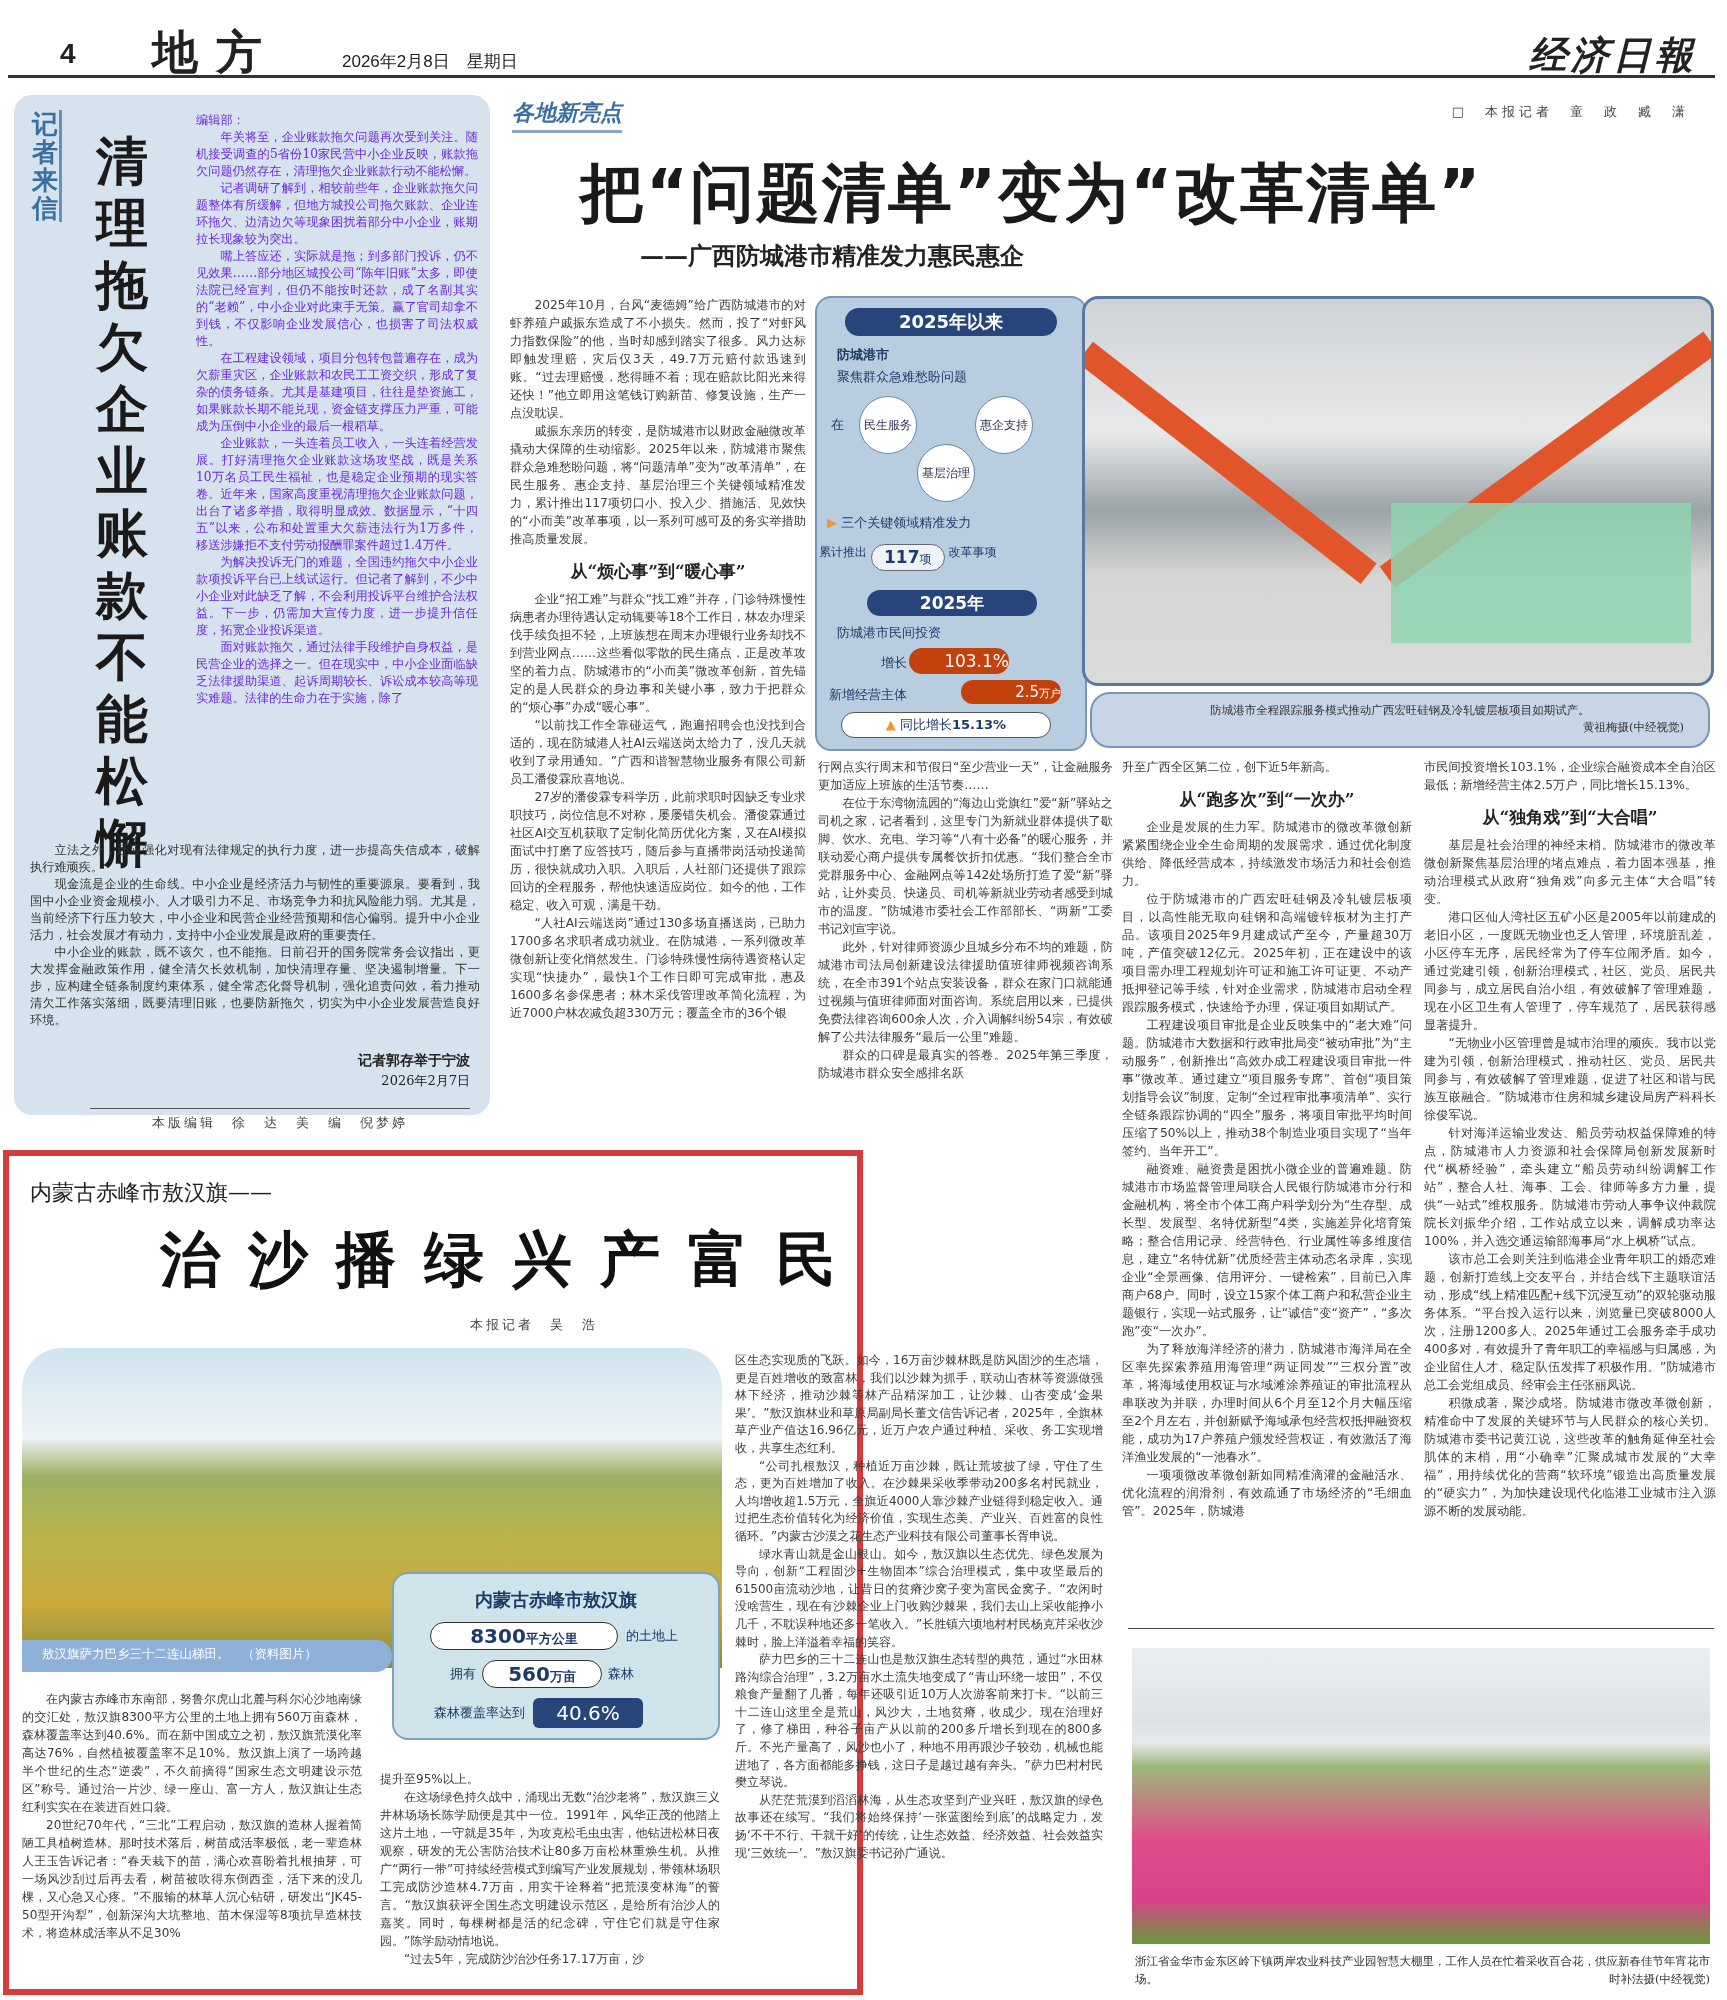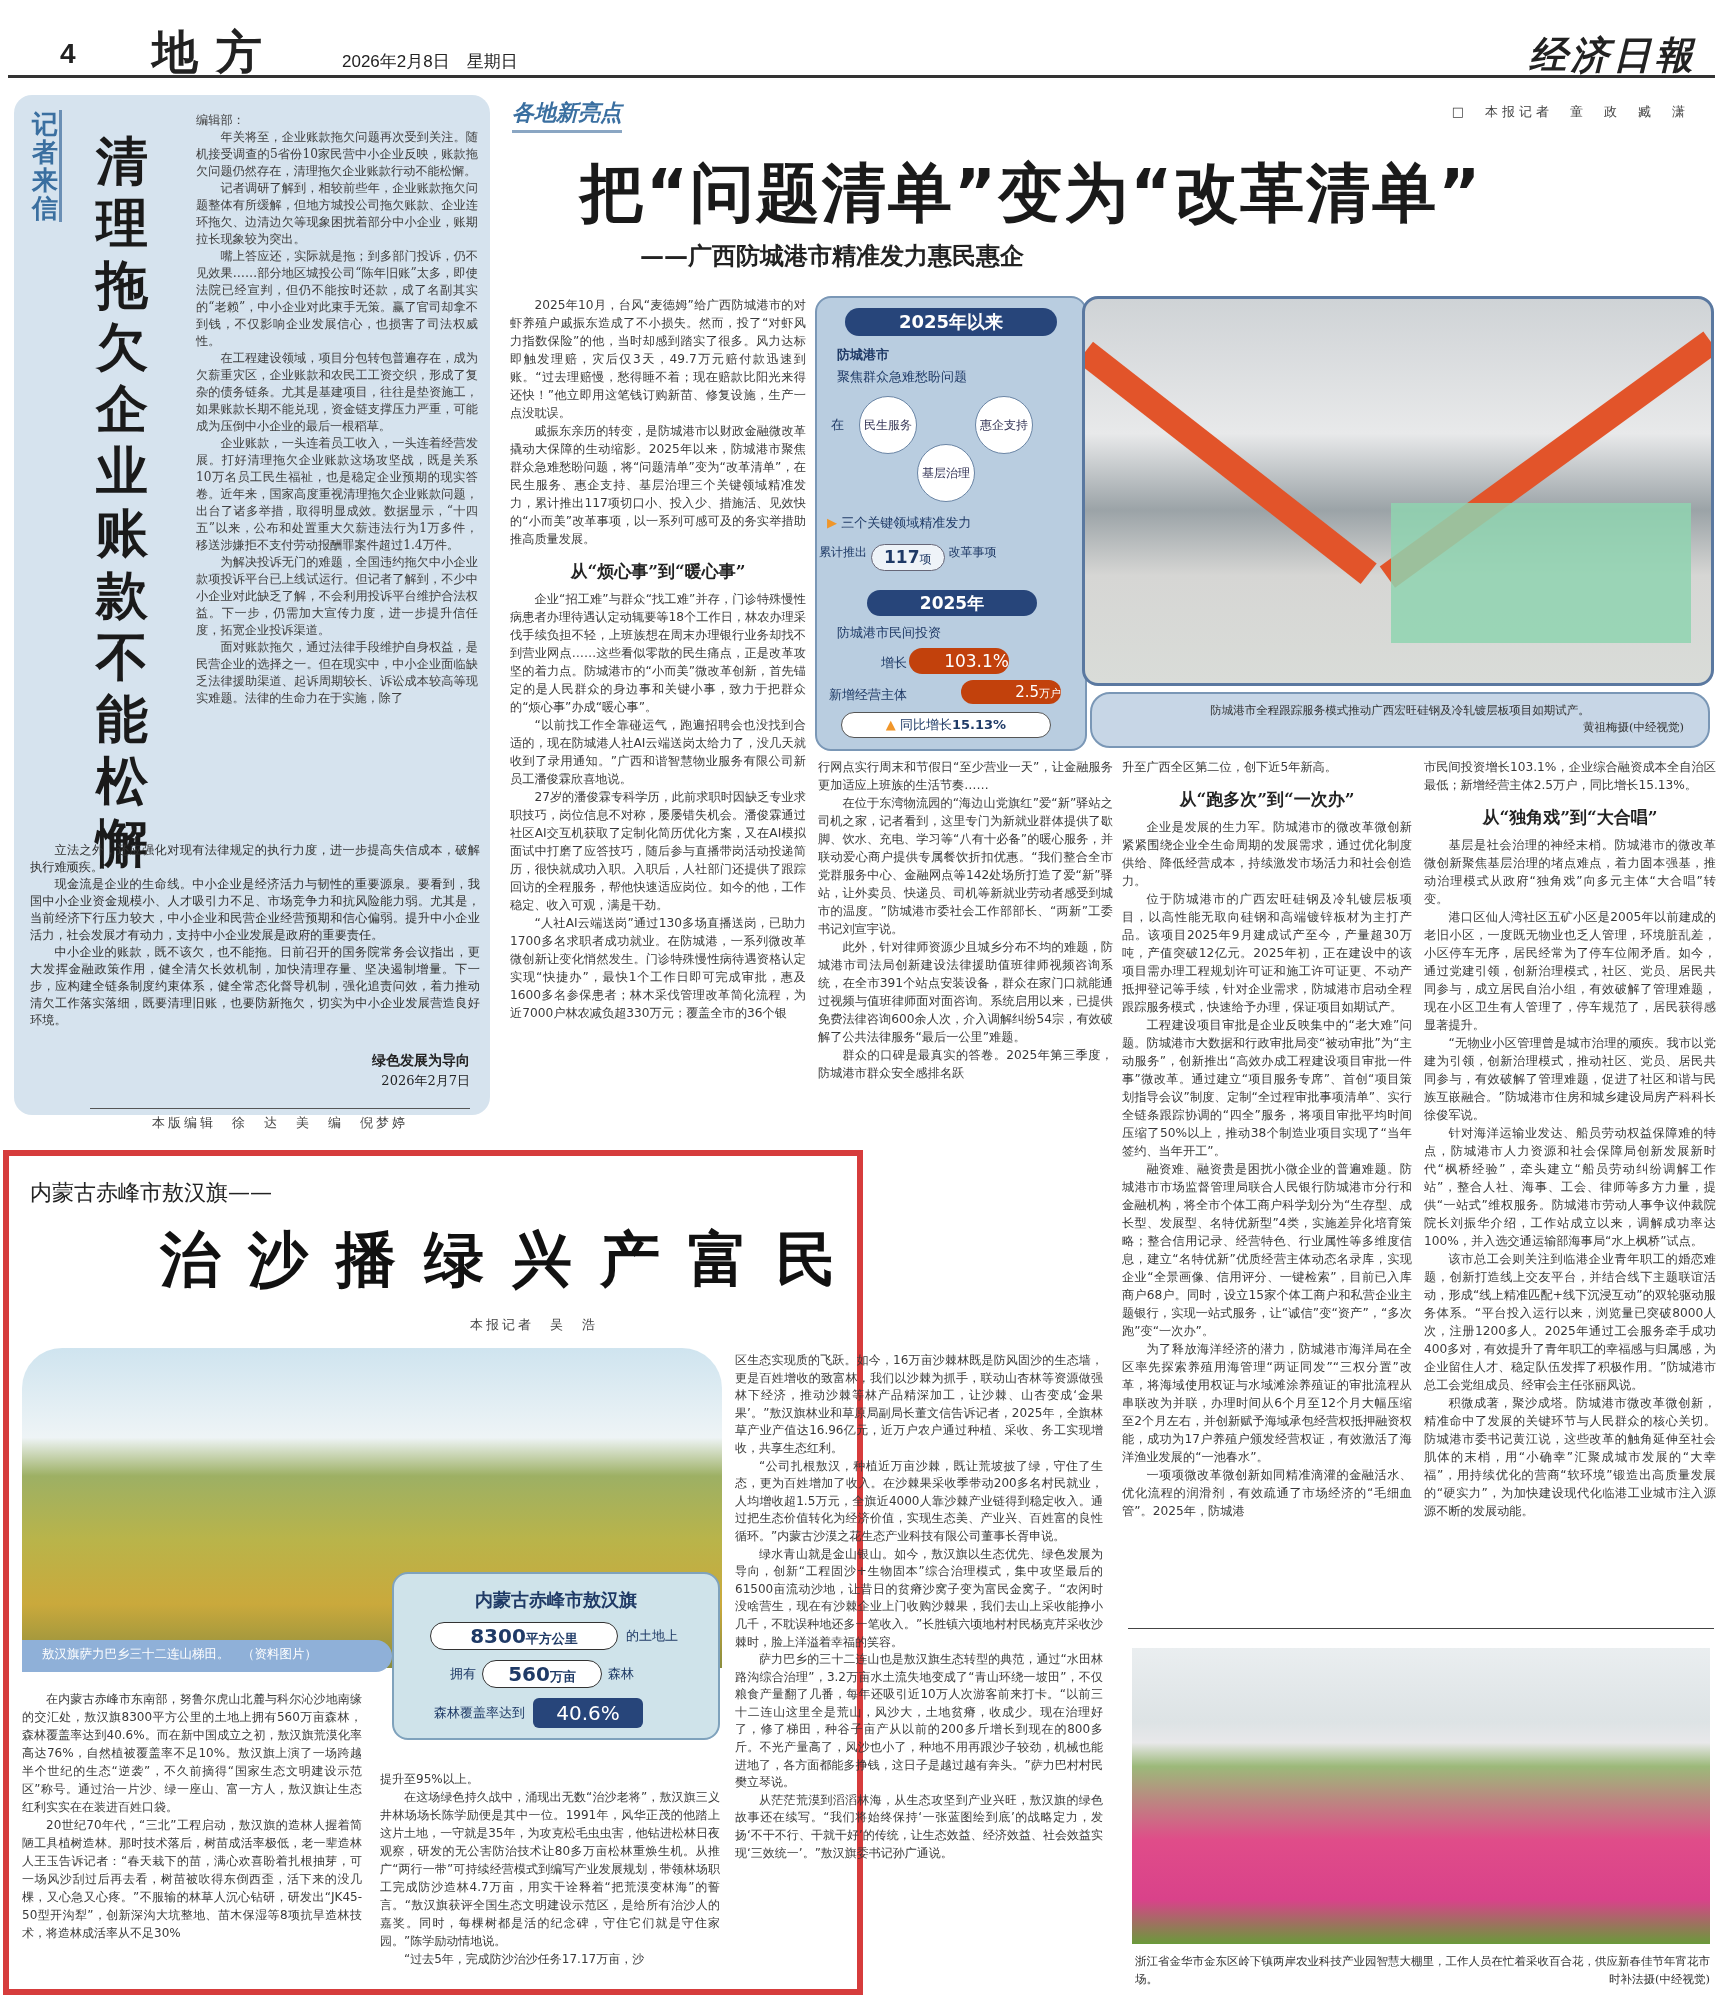--- a/index.html
+++ b/index.html
@@ -8,21 +8,21 @@
   .masthead-num { left: 60px; top: 38px; font-family: "Liberation Sans", sans-serif; font-weight: bold; font-size: 28px; }
   .masthead-sec { left: 152px; top: 22px; font-family: "DejaVu Serif", serif; font-weight: bold; font-size: 46px; letter-spacing: 18px; }
   .masthead-date { left: 342px; top: 50px; font-family: "Liberation Sans", sans-serif; font-size: 17px; }
   .masthead-logo { right: 30px; top: 30px; font-family: "DejaVu Serif", serif; font-weight: bold; font-style: italic; font-size: 38px; letter-spacing: 4px; }
   .masthead-rule { left: 8px; right: 12px; top: 75px; height: 3px; background: #333; }
 
   
   .letter { left: 14px; top: 95px; width: 476px; height: 1020px; background: #d6e3ee; border-radius: 18px; }
   .letter-tag { left: 32px; top: 110px; width: 30px; font-size: 26px; color: #3a6fa0; font-weight: bold; line-height: 28px; border-right: 3px solid #6a8fb5; padding-right: 4px; }
   .letter-title { left: 96px; top: 130px; width: 70px; font-family: "DejaVu Sans", sans-serif; font-weight: bold; font-size: 52px; line-height: 62px; color: #1a1a1a; }
-  .letter-body { left: 196px; top: 112px; width: 282px; font-size: 12.2px; line-height: 17px; color: #404040; text-align: justify; }
+  .letter-body { left: 196px; top: 112px; width: 282px; font-size: 12.2px; line-height: 17px; color: #6d28d9; text-align: justify; }
   .letter-body p { text-indent: 2em; }
   .letter-body p.noind { text-indent: 0; }
   .letter-wide { left: 30px; top: 842px; width: 450px; font-size: 12.2px; line-height: 17px; color: #333; text-align: justify; }
   .letter-wide p { text-indent: 2em; }
   .letter-rule { left: 90px; top: 1108px; width: 380px; height: 1px; background: #555; }
   .letter-editors { left: 90px; top: 1114px; width: 380px; text-align: center; font-size: 13px; letter-spacing: 3px; color: #444; }
 
   
   .kicker { left: 512px; top: 98px; font-size: 22px; font-weight: bold; color: #3a6fa0; border-bottom: 3px solid #8aa6c3; padding-bottom: 2px; font-style: italic; }
   .byline1 { right: 38px; top: 103px; font-size: 13px; color: #444; letter-spacing: 4px; }
@@ -83,21 +83,21 @@
   <p>企业账款，一头连着员工收入，一头连着经营发展。打好清理拖欠企业账款这场攻坚战，既是关系10万名员工民生福祉，也是稳定企业预期的现实答卷。近年来，国家高度重视清理拖欠企业账款问题，出台了诸多举措，取得明显成效。数据显示，“十四五”以来，公布和处置重大欠薪违法行为1万多件，移送涉嫌拒不支付劳动报酬罪案件超过1.4万件。</p>
   <p>为解决投诉无门的难题，全国违约拖欠中小企业款项投诉平台已上线试运行。但记者了解到，不少中小企业对此缺乏了解，不会利用投诉平台维护合法权益。下一步，仍需加大宣传力度，进一步提升信任度，拓宽企业投诉渠道。</p>
   <p>面对账款拖欠，通过法律手段维护自身权益，是民营企业的选择之一。但在现实中，中小企业面临缺乏法律援助渠道、起诉周期较长、诉讼成本较高等现实难题。法律的生命力在于实施，除了</p>
 </div>
 <div class="abs letter-wide">
   <p class="noind">立法之外，还应强化对现有法律规定的执行力度，进一步提高失信成本，破解执行难顽疾。</p>
   <p>现金流是企业的生命线。中小企业是经济活力与韧性的重要源泉。要看到，我国中小企业资金规模小、人才吸引力不足、市场竞争力和抗风险能力弱。尤其是，当前经济下行压力较大，中小企业和民营企业经营预期和信心偏弱。提升中小企业活力，社会发展才有动力，支持中小企业发展是政府的重要责任。</p>
   <p>中小企业的账款，既不该欠，也不能拖。日前召开的国务院常务会议指出，更大发挥金融政策作用，健全清欠长效机制，加快清理存量、坚决遏制增量。下一步，应构建全链条制度约束体系，健全常态化督导机制，强化追责问效，着力推动清欠工作落实落细，既要清理旧账，也要防新拖欠，切实为中小企业发展营造良好环境。</p>
 </div>
 <div class="abs" style="left:300px; top:1052px; width:170px; text-align:right;">
-  <div style="font-size:14px; font-weight:bold;">绿色发展为导向</div>
+  <div style="font-size:14px; font-weight:bold;">记者郭存举于宁波</div>
   <div style="font-size:13px; margin-top:2px;">2026年2月7日</div>
 </div>
 <div class="abs letter-rule"></div>
 <div class="abs letter-editors">本版编辑　徐　达　美　编　倪梦婷</div>
 
 <div class="abs kicker">各地新亮点</div>
 <div class="abs byline1">□　本报记者　童　政　臧　潇</div>
 <div class="abs headline">把“问题清单”变为“改革清单”</div>
 <div class="abs subhead">——广西防城港市精准发力惠民惠企</div>
 

